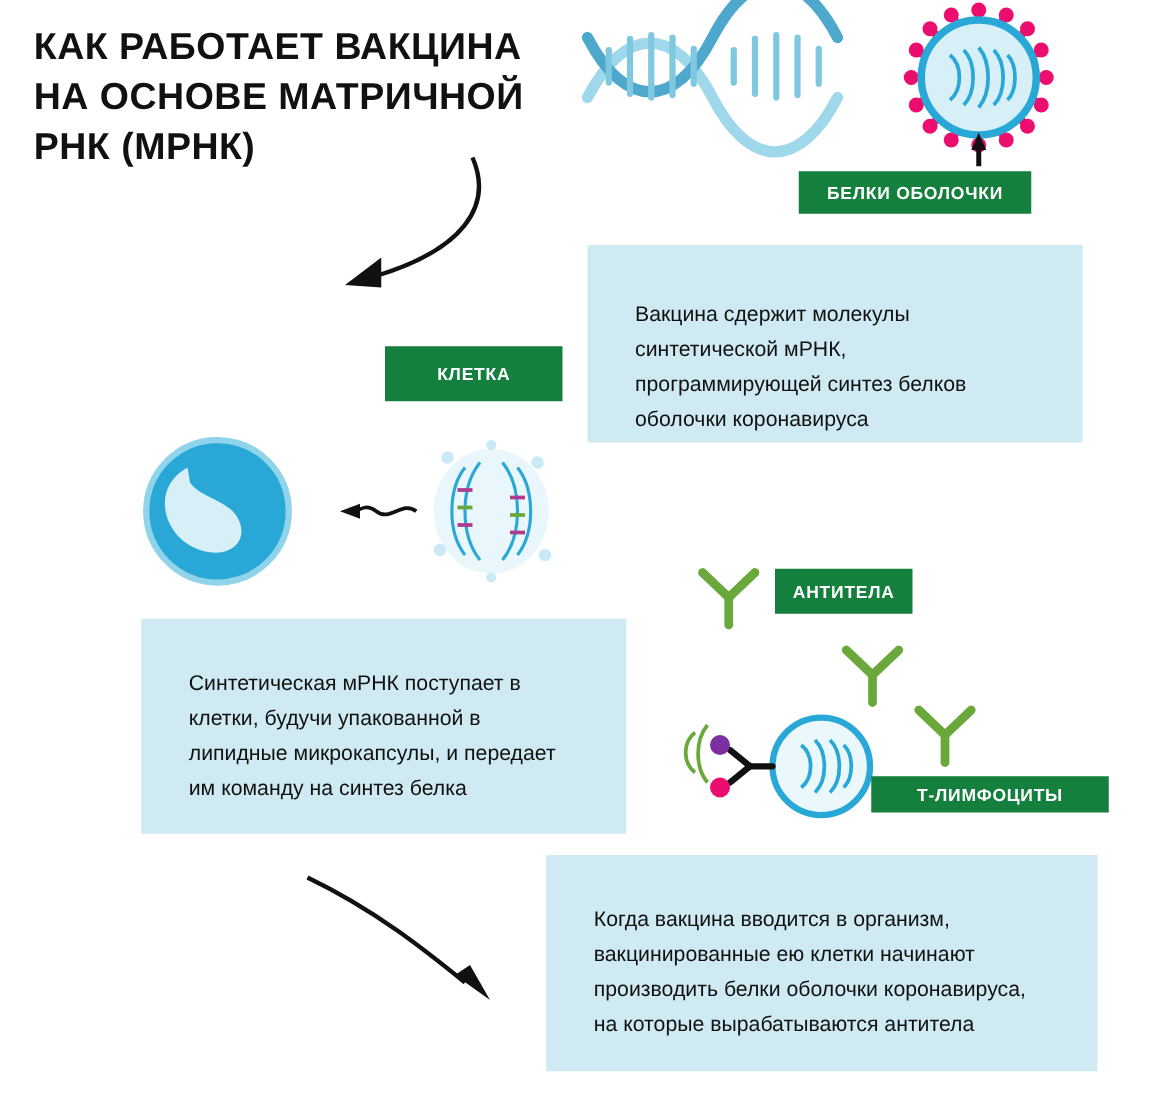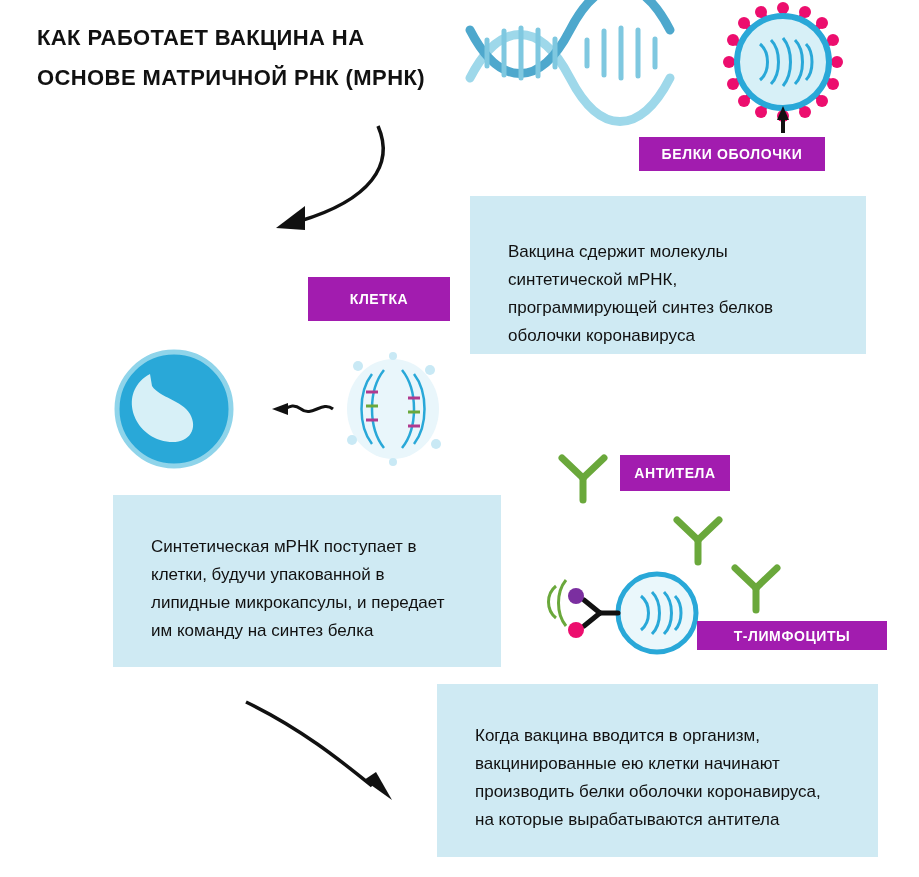--- a/index.html
+++ b/index.html
@@ -19,32 +19,31 @@
     left: 0; top: 0;
     width: 919px;
     height: 877px;
   }
   
   .title {
     position: absolute;
     left: 27px;
     top: 18px;
     width: 420px;
-    font-size: 22px;
+    font-size: 30px;
     font-weight: bold;
     line-height: 40px;
     letter-spacing: 0.4px;
     color: #111111;
     text-transform: uppercase;
-    margin-left: 10px;
   }
   
   .label-black {
     position: absolute;
-    background: #a21caf;
+    background: #15803d;
     color: #ffffff;
     font-weight: bold;
     font-size: 14px;
     letter-spacing: 0.6px;
     display: flex;
     align-items: center;
     justify-content: center;
     text-align: center;
     line-height: 18px;
     padding: 0 10px;

